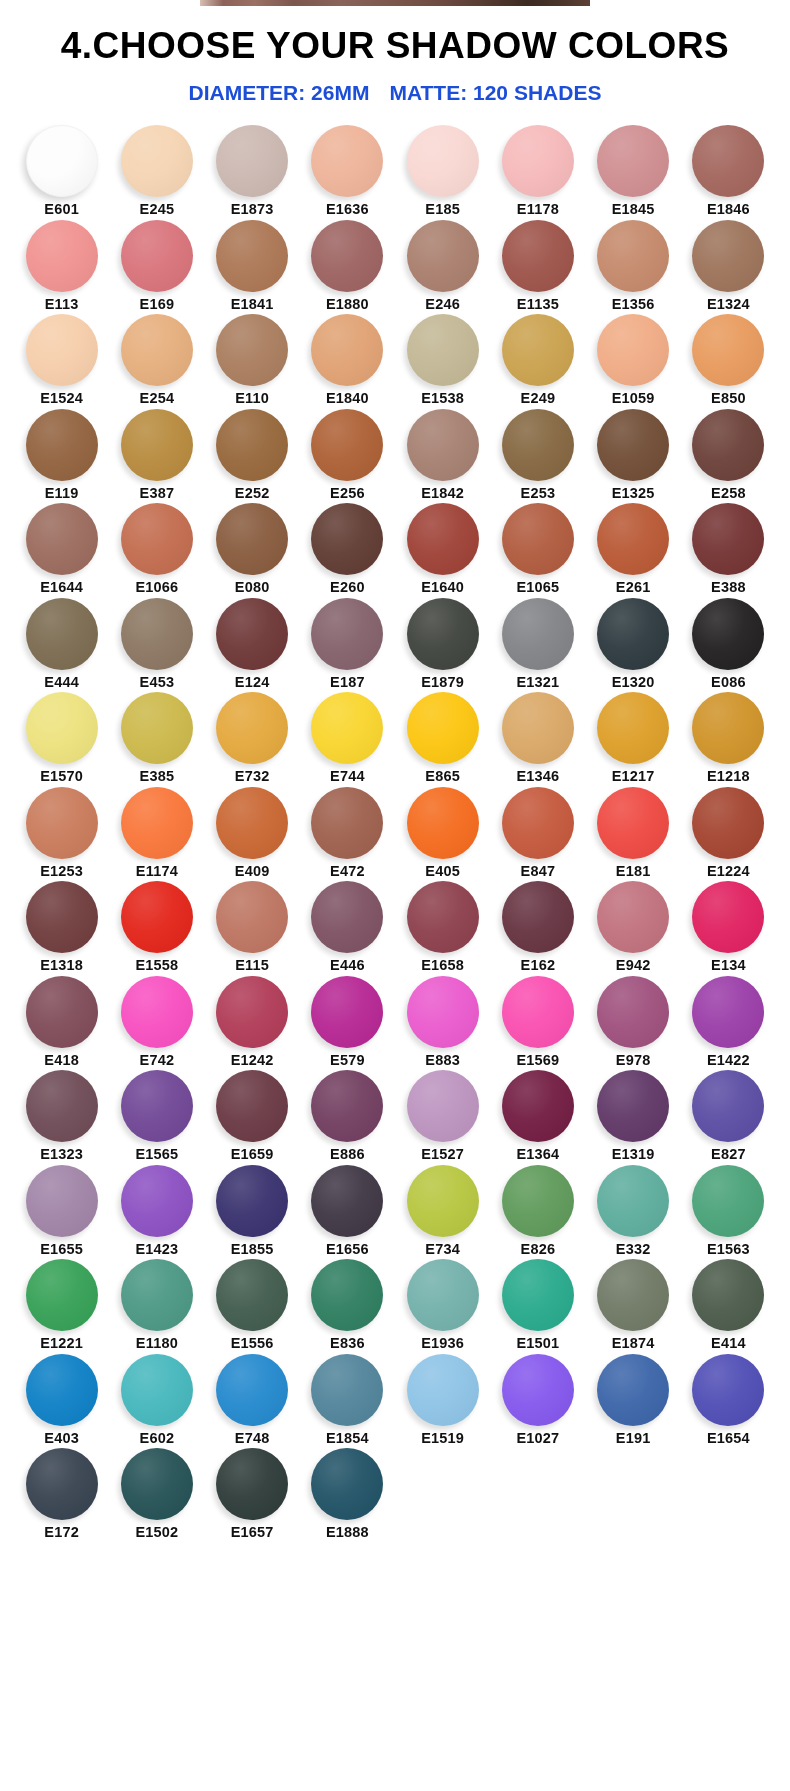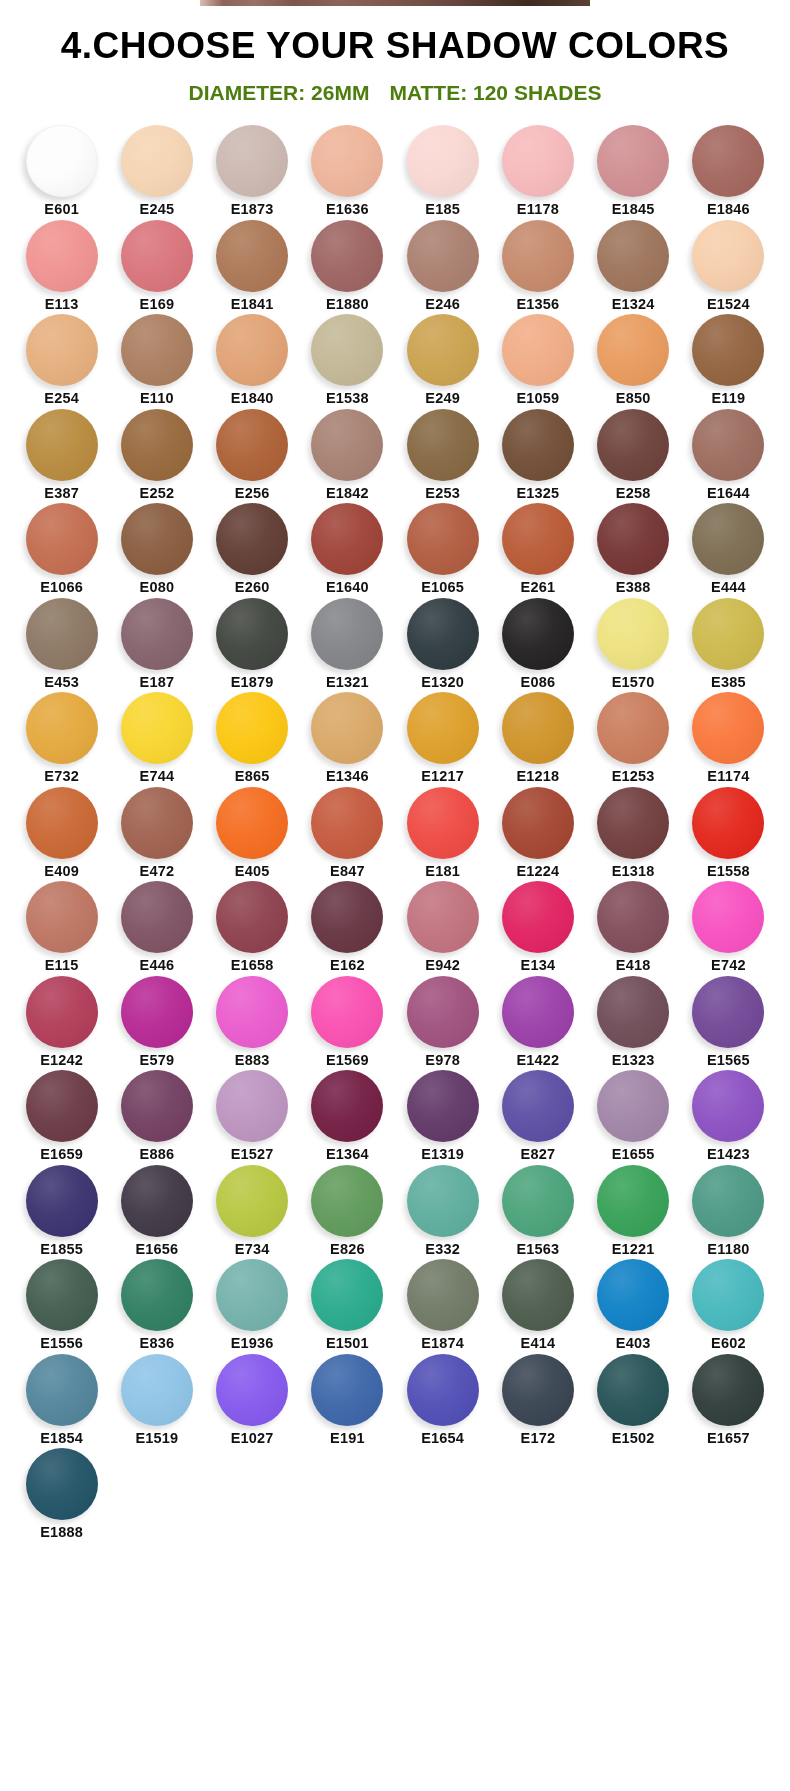--- a/index.html
+++ b/index.html
@@ -48,21 +48,21 @@
     letter-spacing: 0.5px;
     color: #000000;
     white-space: nowrap;
     font-family: "Liberation Sans", "DejaVu Sans", sans-serif;
   }
   .sub-title {
     margin: 16px 0 0 0;
     font-size: 21px;
     font-weight: bold;
     letter-spacing: 0px;
-    color: #4d7c0f;
+    color: #1d4ed8;
     white-space: nowrap;
   }
   .sub-title .gap { display: inline-block; width: 20px; }
 
   
   .swatch-grid {
     margin-top: 20px;
     padding: 0 14px;
     display: grid;
     grid-template-columns: repeat(8, 1fr);
@@ -168,20 +168,24 @@
     </div>
     <div class="swatch-cell">
       <div class="swatch-disc" style="background: rgb(156, 98, 96);"></div>
       <div class="swatch-label">E1880</div>
     </div>
     <div class="swatch-cell">
       <div class="swatch-disc" style="background: rgb(169, 126, 109);"></div>
       <div class="swatch-label">E246</div>
     </div>
     <div class="swatch-cell">
+      <div class="swatch-disc" style="background: rgb(157, 82, 72);"></div>
+      <div class="swatch-label">E1135</div>
+    </div>
+    <div class="swatch-cell">
       <div class="swatch-disc" style="background: rgb(196, 136, 106);"></div>
       <div class="swatch-label">E1356</div>
     </div>
     <div class="swatch-cell">
       <div class="swatch-disc" style="background: rgb(156, 114, 89);"></div>
       <div class="swatch-label">E1324</div>
     </div>
     <div class="swatch-cell">
       <div class="swatch-disc" style="background: rgb(246, 206, 170);"></div>
       <div class="swatch-label">E1524</div>
@@ -280,20 +284,24 @@
     </div>
     <div class="swatch-cell">
       <div class="swatch-disc" style="background: rgb(122, 106, 79);"></div>
       <div class="swatch-label">E444</div>
     </div>
     <div class="swatch-cell">
       <div class="swatch-disc" style="background: rgb(138, 117, 96);"></div>
       <div class="swatch-label">E453</div>
     </div>
     <div class="swatch-cell">
+      <div class="swatch-disc" style="background: rgb(109, 53, 53);"></div>
+      <div class="swatch-label">E124</div>
+    </div>
+    <div class="swatch-cell">
       <div class="swatch-disc" style="background: rgb(131, 96, 106);"></div>
       <div class="swatch-label">E187</div>
     </div>
     <div class="swatch-cell">
       <div class="swatch-disc" style="background: rgb(62, 66, 60);"></div>
       <div class="swatch-label">E1879</div>
     </div>
     <div class="swatch-cell">
       <div class="swatch-disc" style="background: rgb(129, 130, 134);"></div>
       <div class="swatch-label">E1321</div>
@@ -532,20 +540,24 @@
     </div>
     <div class="swatch-cell">
       <div class="swatch-disc" style="background: rgb(11, 127, 197);"></div>
       <div class="swatch-label">E403</div>
     </div>
     <div class="swatch-cell">
       <div class="swatch-disc" style="background: rgb(68, 183, 189);"></div>
       <div class="swatch-label">E602</div>
     </div>
     <div class="swatch-cell">
+      <div class="swatch-disc" style="background: rgb(34, 136, 205);"></div>
+      <div class="swatch-label">E748</div>
+    </div>
+    <div class="swatch-cell">
       <div class="swatch-disc" style="background: rgb(80, 131, 154);"></div>
       <div class="swatch-label">E1854</div>
     </div>
     <div class="swatch-cell">
       <div class="swatch-disc" style="background: rgb(141, 195, 230);"></div>
       <div class="swatch-label">E1519</div>
     </div>
     <div class="swatch-cell">
       <div class="swatch-disc" style="background: rgb(132, 86, 237);"></div>
       <div class="swatch-label">E1027</div>

